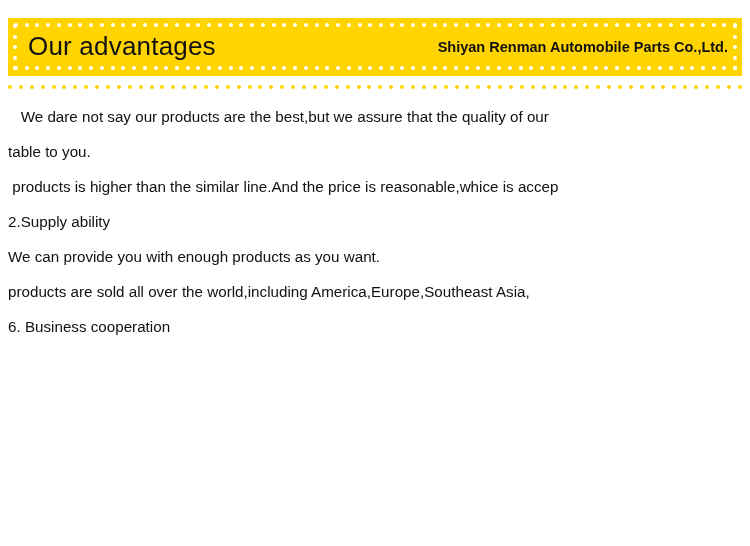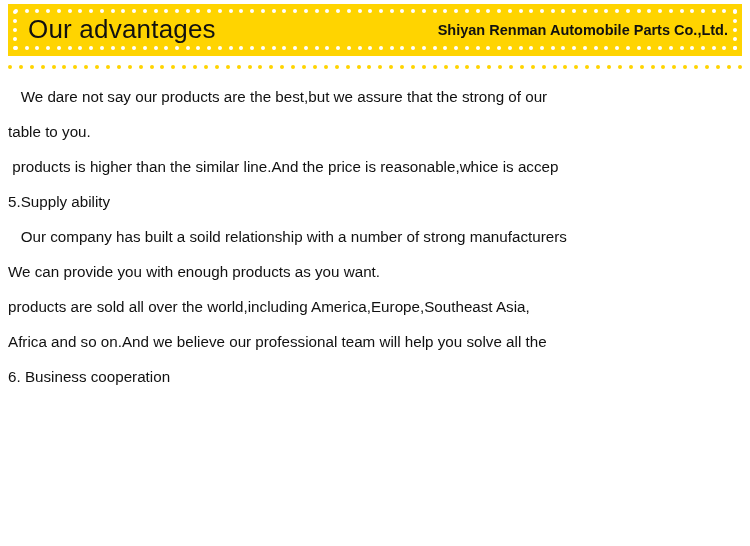--- a/index.html
+++ b/index.html
@@ -17,22 +17,22 @@
   .page {
     position: relative;
     width: 750px;
     height: 546px;
     box-sizing: border-box;
   }
 
   
   .banner {
     position: relative;
-    margin: 4px 8px 0 8px;
-    height: 52px;
+    margin: 18px 8px 0 8px;
+    height: 58px;
     background: #ffd400;
     box-sizing: border-box;
     text-align: right;
   }
   .banner-inner {
     position: absolute;
     left: 0; right: 0; top: 0; bottom: 0;
     display: flex;
     align-items: center;
     justify-content: space-between;
@@ -352,24 +352,22 @@
       <span style="background: rgb(255, 212, 0);"></span>
       <span style="background: rgb(255, 212, 0);"></span>
       <span style="background: rgb(255, 212, 0);"></span>
       <span style="background: rgb(255, 212, 0);"></span>
       <span style="background: rgb(255, 212, 0);"></span>
       <span style="background: rgb(255, 212, 0);"></span>
       <span style="background: rgb(255, 212, 0);"></span>
     </div>
 
   <div class="content">
-    <div class="line">   We dare not say our products are the best,but we assure that the strong of our</div>
+    <div class="line">   We dare not say our products are the best,but we assure that the quality of our</div>
     <div class="line">table to you.</div>
     <div class="line"> products is higher than the similar line.And the price is reasonable,whice is accep</div>
-    <div class="line">5.Supply ability</div>
-    <div class="line">   Our company has built a soild relationship with a number of strong manufacturers</div>
+    <div class="line">2.Supply ability</div>
     <div class="line">We can provide you with enough products as you want.</div>
     <div class="line">products are sold all over the world,including America,Europe,Southeast Asia,</div>
-    <div class="line">Africa and so on.And we believe our professional team will help you solve all the</div>
     <div class="line">6. Business cooperation</div>
   </div>
 
 </div>
 
 </body></html>

